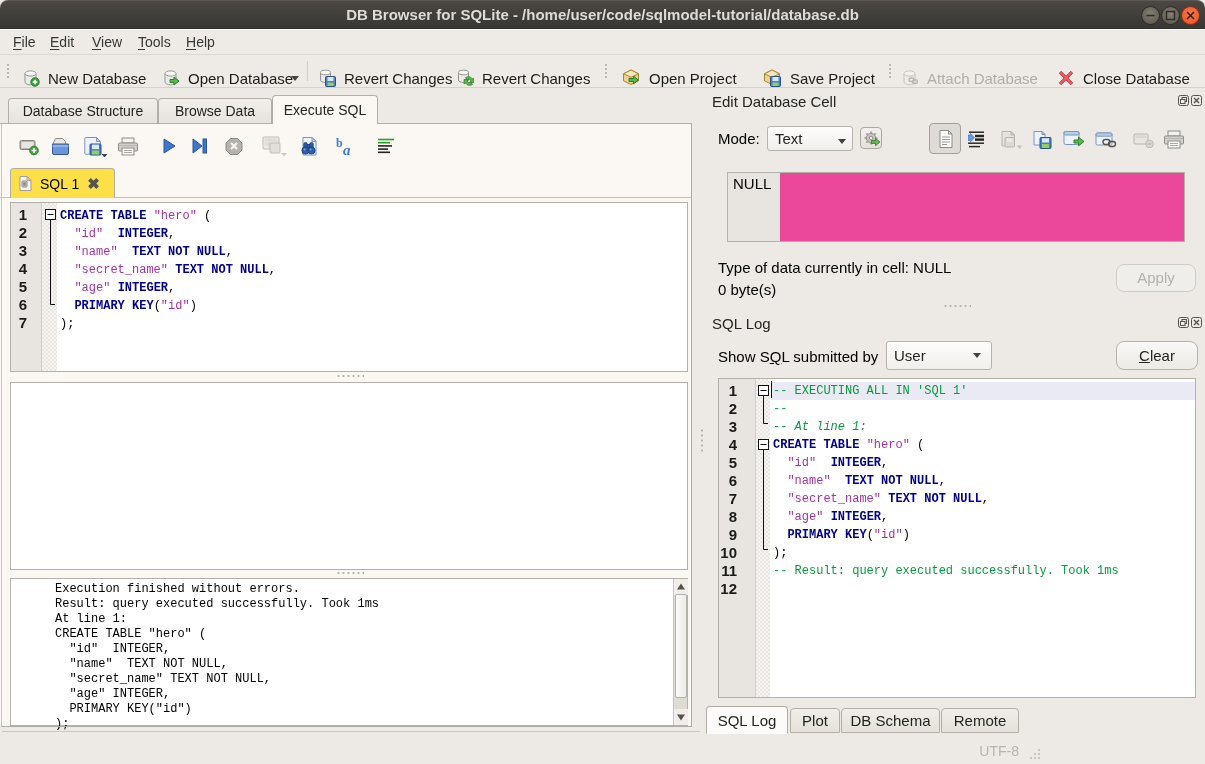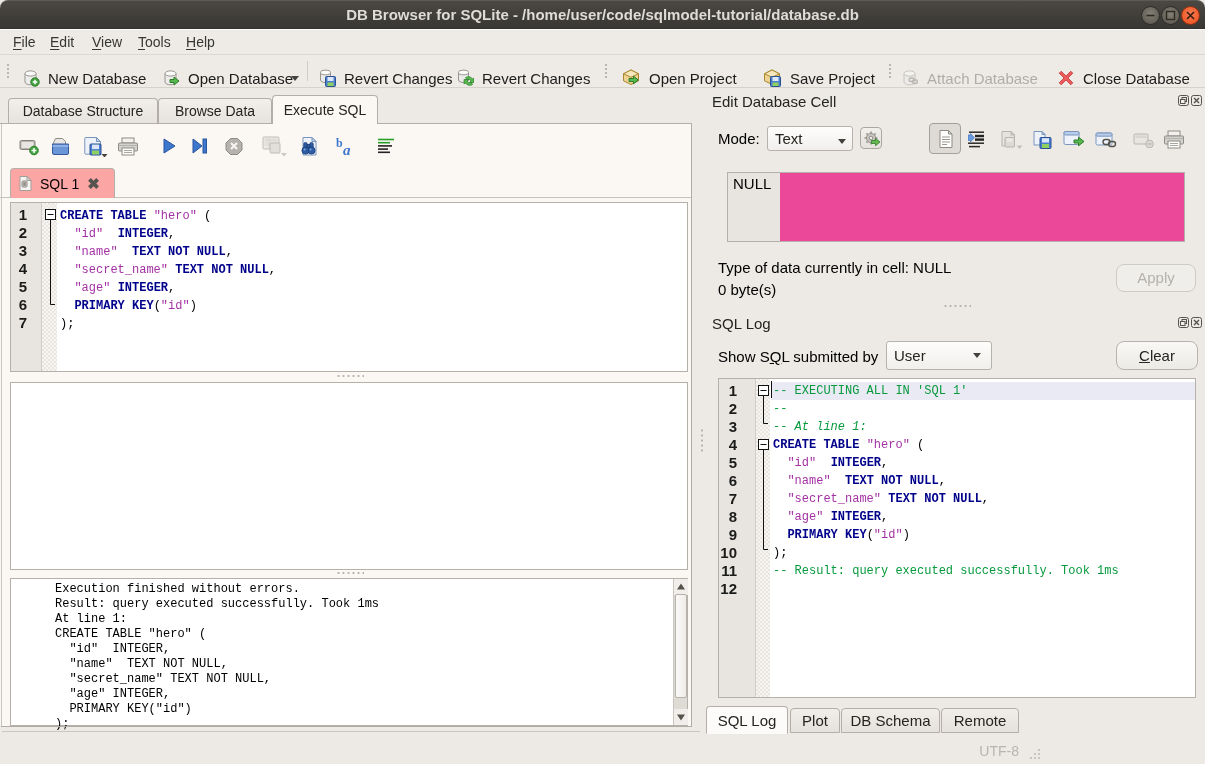--- a/index.html
+++ b/index.html
@@ -59,21 +59,21 @@
 #tabline { position:absolute; left:0; top:123px; width:692px; height:1px; background:#b3afa8; }
 
 
 #leftpane { position:absolute; left:0; top:124px; width:691px; height:602px; background:#fbf8f4; }
 #sqltoolbar { position:absolute; left:0; top:124px; width:691px; height:42px; }
 .sticon { position:absolute; top:10px; }
 
 #sqltabbar { position:absolute; left:0; top:166px; width:700px; height:32px; }
 .sqltab1 {
   position:absolute; left:10px; top:2px; width:105px; height:30px;
-  background:#fca5a5; border:1px solid #b3afa8; border-bottom:none;
+  background:#fde047; border:1px solid #b3afa8; border-bottom:none;
   border-radius:4px 4px 0 0; font-size:14px; z-index:2;
   display:flex; align-items:center; padding-left:6px; gap:6px;
 }
 #sqltabline { position:absolute; left:0; top:197px; width:691px; height:1px; background:#c5c2bc; }
 
 .panel { position:absolute; background:#fff; border:1px solid #b5b1aa; }
 #editor { left:10px; top:202px; width:678px; height:170px; }
 #gridpanel { left:10px; top:382px; width:678px; height:188px; }
 #logpanel { left:10px; top:578px; width:678px; height:148px; }
 

